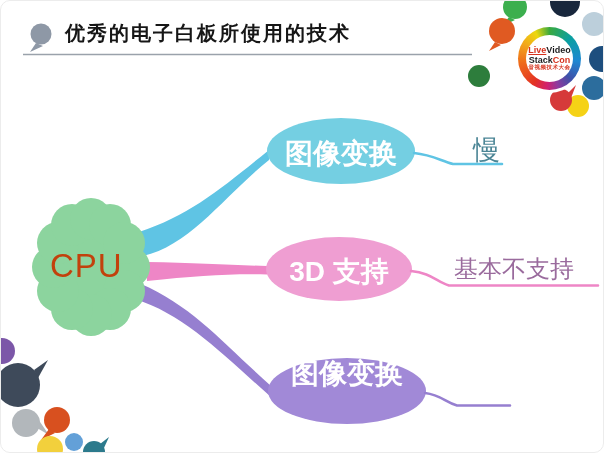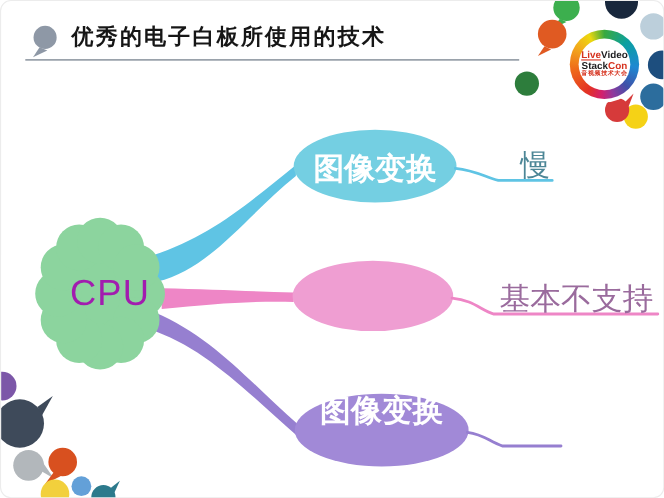--- a/index.html
+++ b/index.html
@@ -4,28 +4,28 @@
 <style>
   html,body{margin:0;padding:0;background:#fff;}
   body{width:604px;height:453px;position:relative;overflow:hidden;
        font-family:"Liberation Sans",sans-serif;}
   .slide{position:absolute;inset:0;background:#fff;border-radius:10px;
          border:1px solid #ececec;overflow:hidden;}
   svg.layer{position:absolute;left:0;top:0;}
   .abs{position:absolute;}
   .page-title{left:64px;top:19px;font-size:20px;font-weight:700;color:#161616;
               letter-spacing:2px;white-space:nowrap;}
-  .cpu-label{left:49px;top:246px;width:100px;text-align:center;font-size:33px;
-             color:#a21caf;letter-spacing:1px;font-weight:400;}
+  .cpu-label{left:49px;top:246px;width:100px;font-size:33px;
+             color:#c2410c;letter-spacing:1px;font-weight:400;}
   .node-label{color:#fff;font-weight:700;font-size:28px;text-align:center;
               white-space:nowrap;}
   .node-1{left:266px;top:134px;width:148px;}
   .node-2{left:265px;top:252px;width:146px;}
   .node-3{left:267px;top:354px;width:158px;}
-  .annotation{font-family:"Liberation Serif",serif;font-size:28px;
+  .annotation{font-family:"Liberation Serif",serif;font-size:24px;
               white-space:nowrap;}
   .ann-1{left:472px;top:131px;font-size:27px;}
   .ann-2{left:453px;top:252px;}
   .ann-3{left:462px;top:372px;}
   .logo-ring{left:517px;top:26px;width:63px;height:63px;border-radius:50%;
     box-shadow:0 0 0 3px #fff;
     background:conic-gradient(from 0deg,#3aa93f 0deg,#0aa0a0 45deg,#1e88d2 95deg,
       #4050a8 135deg,#8e3a9e 163deg,#d2206e 185deg,#e33224 212deg,#ef6c1a 262deg,
       #f2a71c 300deg,#edd80e 332deg,#3aa93f 360deg);}
   .logo-inner{position:absolute;inset:8px;border-radius:50%;background:#fff;
@@ -105,20 +105,21 @@
     <path fill="none" stroke-width="2.6" stroke-linecap="round" d="M413,152 C432,154 440,160 452,163 L501,163" stroke="#5fc4e4"></path>
     <path fill="none" stroke-width="2.6" stroke-linecap="round" d="M410,270 C430,272 436,281 448,284.5 L597,284.5" stroke="#ee86c6"></path>
     <path fill="none" stroke-width="2.6" stroke-linecap="round" d="M424,392 C440,394 444,401 456,404.5 L509,404.5" stroke="#967fd0"></path>
   </svg>
 
   <div class="abs page-title">优秀的电子白板所使用的技术</div>
 
   <div class="abs cpu-label">CPU</div>
 
   <div class="abs node-label node-1">图像变换</div>
+  <div class="abs node-label node-2">3D 支持</div>
   <div class="abs node-label node-3">图像变换</div>
 
   <div class="abs annotation ann-1" style="color: rgb(76, 134, 150);">慢</div>
   <div class="abs annotation ann-2" style="color: rgb(154, 107, 157);">基本不支持</div>
 
   <div class="abs logo-ring">
     <div class="logo-inner">
       <div class="logo-line"><span style="color: rgb(214, 50, 30); text-decoration: underline;">Live</span><span style="color: rgb(29, 29, 31);">Video</span></div>
       <div class="logo-line"><span style="color: rgb(29, 29, 31);">Stack</span><span style="color: rgb(214, 50, 30);">Con</span></div>
       <div class="logo-tagline" style="color: rgb(214, 50, 30);">音视频技术大会</div>

